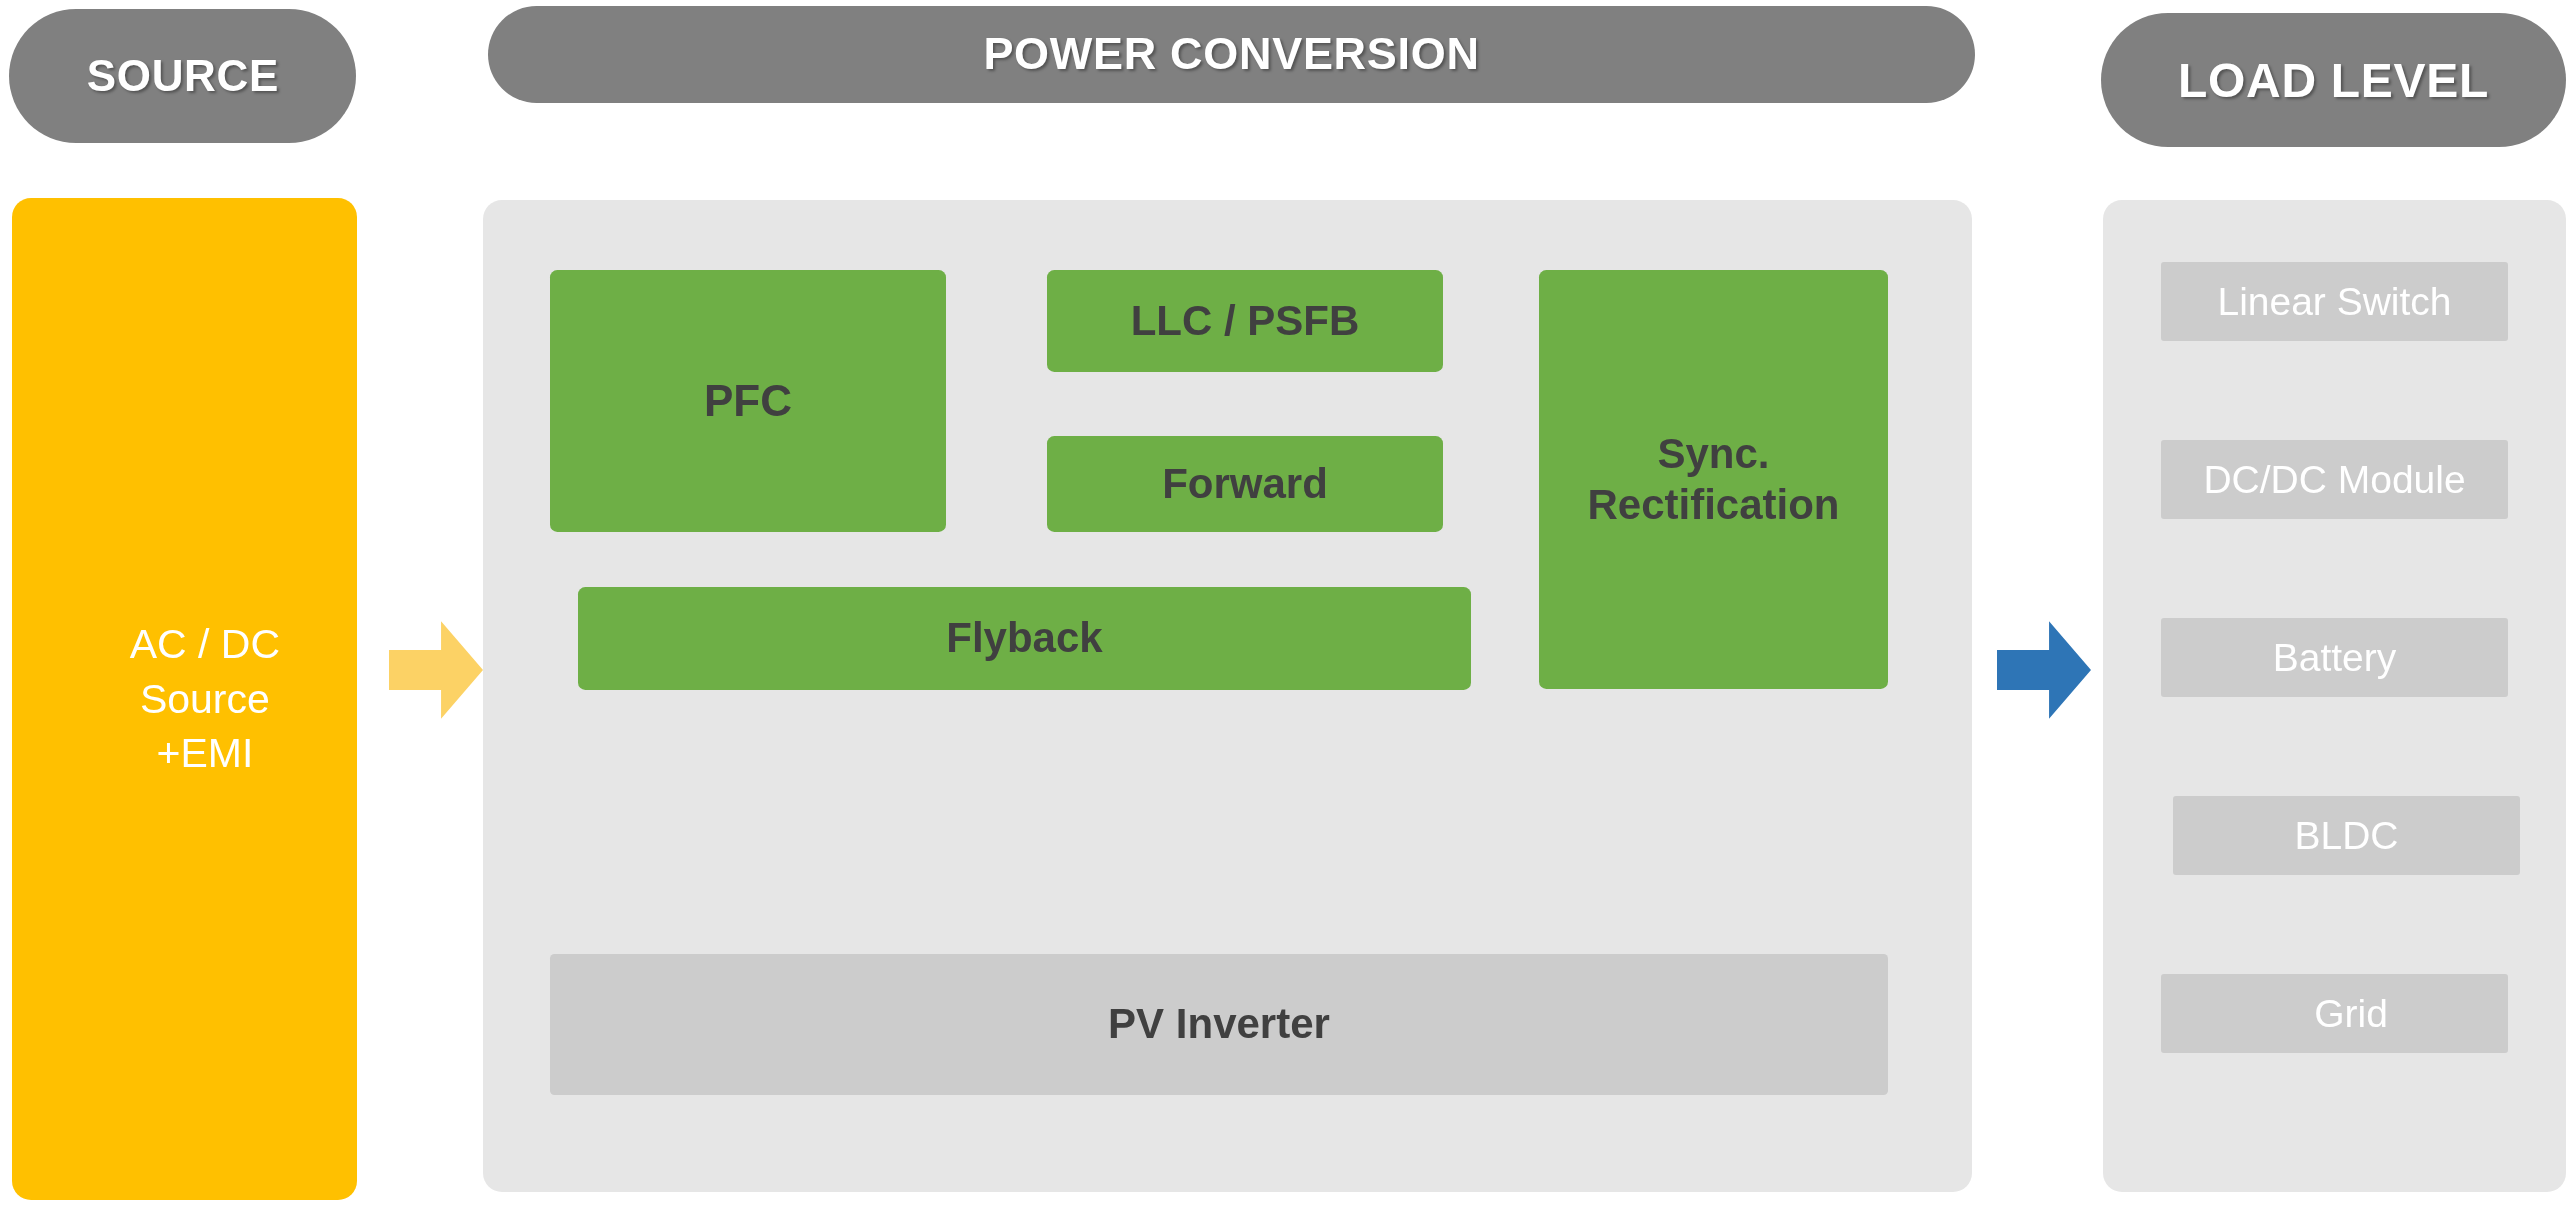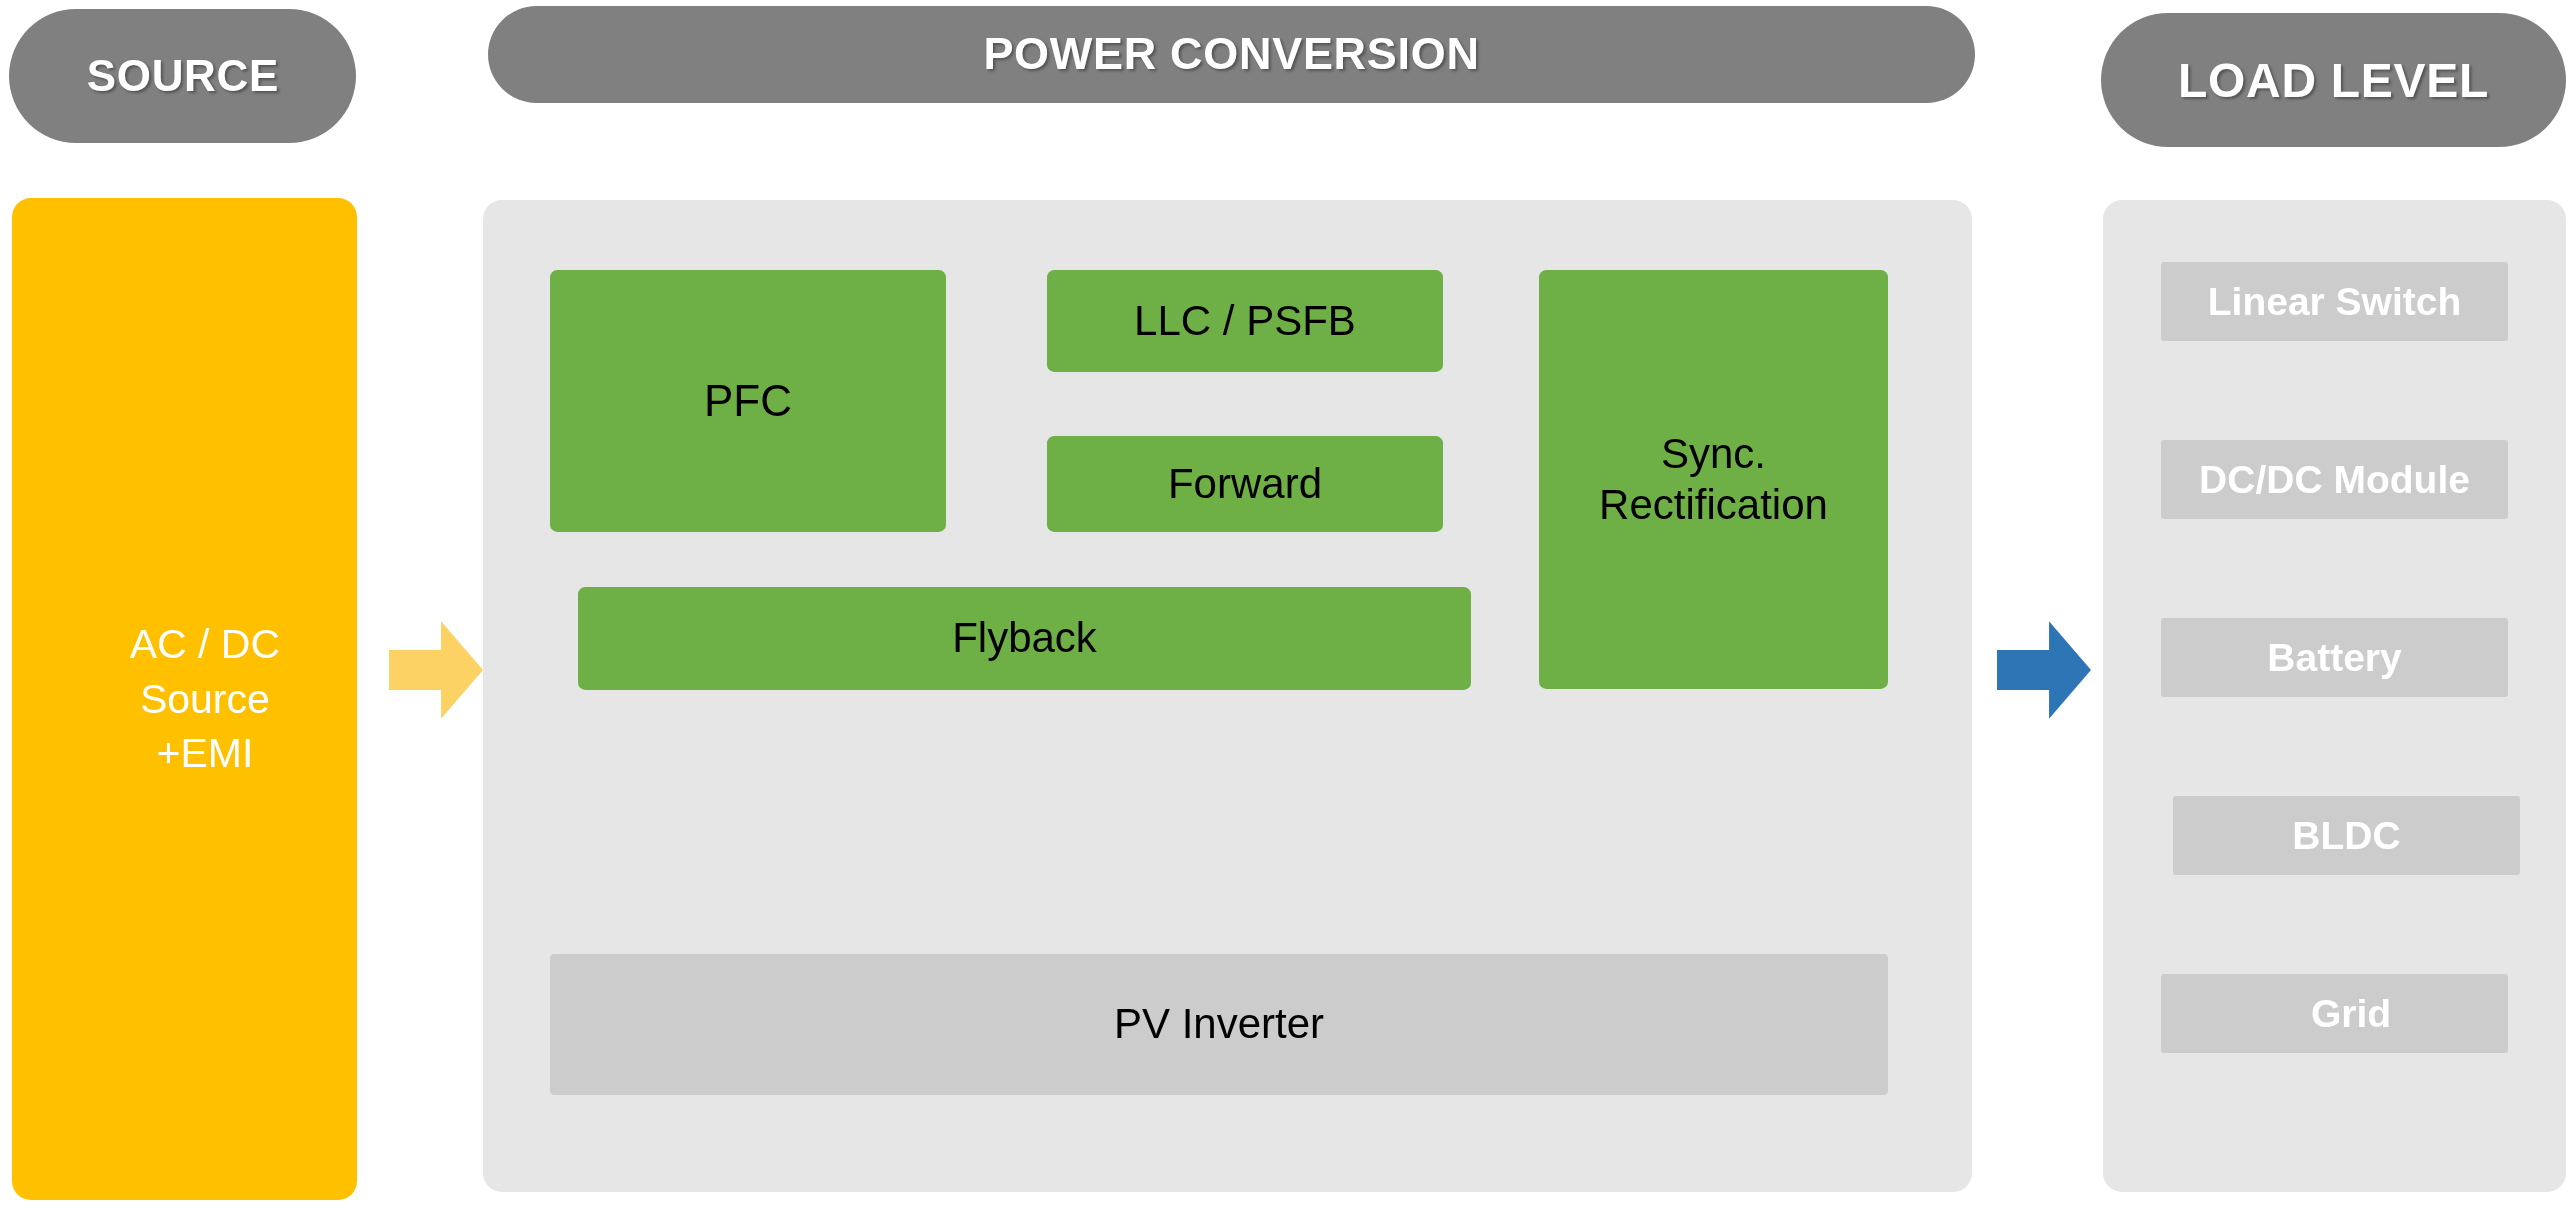--- a/index.html
+++ b/index.html
@@ -78,24 +78,24 @@
   }
   #panel-conversion { left: 483px;  top: 200px; width: 1489px; height: 992px; }
   #panel-load       { left: 2103px; top: 200px; width: 463px;  height: 992px; }
 
   
   .block {
     position: absolute;
     display: flex;
     align-items: center;
     justify-content: center;
-    color: #000000;
+    color: #404040;
     text-align: center;
     box-sizing: border-box;
-    font-weight: 400;
+    font-weight: 700;
     line-height: 1.2;
     white-space: pre-line;
   }
   .block.green { background: #6EAF46; border-radius: 7.3px; }
   .block.grey  { background: #CCCCCC; border-radius: 4.4px; }
 
   #blk-pfc      { left: 550px;  top: 270px;  width: 396px;  height: 262px;  font-size: 44px; }
   #blk-llc      { left: 1047px; top: 270px;  width: 396px;  height: 102px;  font-size: 42px; }
   #blk-forward  { left: 1047px; top: 436px;  width: 396px;  height: 96px;  font-size: 42px; }
   #blk-flyback  { left: 578px;  top: 587px;  width: 893px; height: 103px;  font-size: 42px; }
@@ -109,21 +109,21 @@
     left: 2161px;
     width: 347px;
     height: 79px;
     background: #CCCCCC;
     border-radius: 2.9px;
     display: flex;
     align-items: center;
     justify-content: center;
     color: #ffffff;
     font-size: 39px;
-    font-weight: 700;
+    font-weight: 400;
     box-sizing: border-box;
   }
   #load-0 { top: 262px; }
   #load-1 { top: 440px; }
   #load-2 { top: 618px; }
   #load-3 { top: 796px; margin-left: 12px; }
   #load-4 { top: 974px; padding-left: 33px; }
 </style>
 </head>
 <body>

